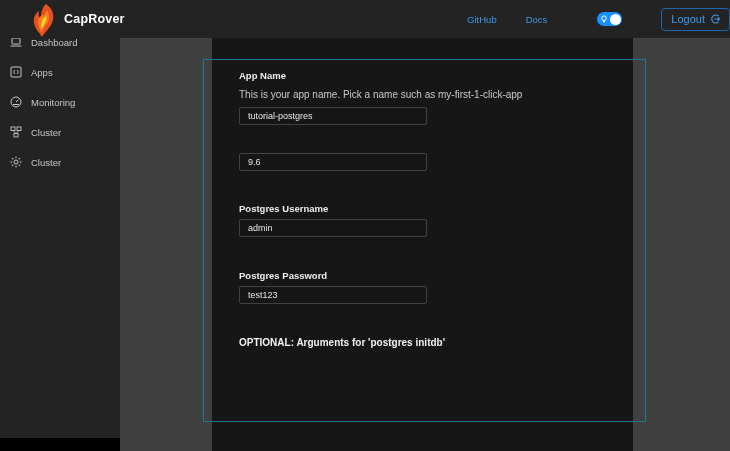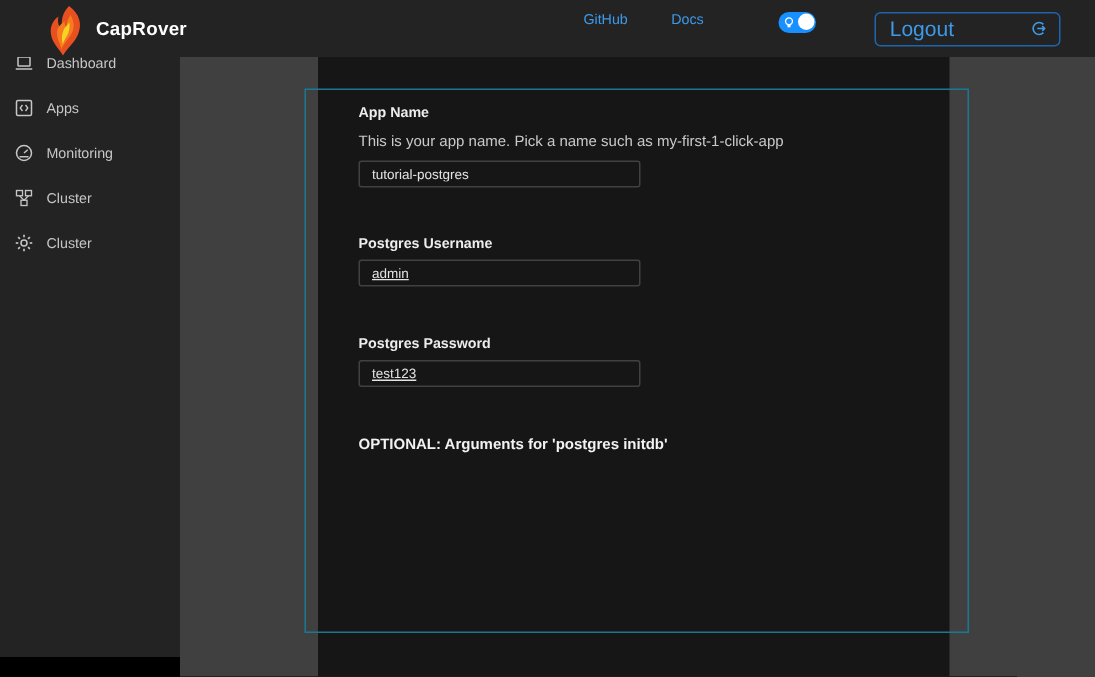--- a/index.html
+++ b/index.html
@@ -5,51 +5,51 @@
   * { margin:0; padding:0; box-sizing:border-box; }
   html,body { width:730px; height:451px; overflow:hidden; background:#000;
     font-family:"Liberation Sans", sans-serif; }
 
   
   .header { position:absolute; left:0; top:0; width:730px; height:38px;
     background:#232323; display:flex; align-items:center; z-index:30; }
   .brand { display:flex; align-items:center; margin-left:33px; }
   .logo { width:24px; height:33px; margin-top:3px; }
   .brand-title { color:#ffffff; font-size:12.5px; font-weight:600; margin-left:7px; letter-spacing:.2px; }
-  .header-right { margin-left:auto; display:flex; padding-right:23px; }
+  .header-right { margin-left:auto; display:flex; align-items:center; }
   .hlink { color:#3d9ae8; font-size:9.5px; text-decoration:none; cursor:pointer; }
   .hlink + .hlink { margin-left:29px; }
   .switch { margin-left:50px; width:25px; height:14px; border-radius:7px; background:#1890ff;
     position:relative; cursor:pointer; }
   .switch .knob { position:absolute; right:1.5px; top:1.5px; width:11px; height:11px;
     border-radius:50%; background:#fff; }
   .switch .bulb { position:absolute; left:3px; top:3px; width:8px; height:8px; }
   .logout-btn { margin-left:39px; height:23px; padding:0 9px; display:flex; align-items:center;
     background:transparent; border:1px solid #1d66ad; border-radius:4px; color:#3d9ae8;
-    font-size:14px; cursor:pointer; font-family:inherit;gap:46px; }
+    font-size:11px; cursor:pointer; font-family:inherit; }
   .logout-btn svg { margin-left:5px; }
 
   
   .sidebar { position:absolute; left:0; top:25px; width:120px; height:413px; background:#232323; }
   .side-item { height:30px; display:flex; align-items:center; padding-left:10px;
     color:#c6c6c6; font-size:9.5px; cursor:pointer; }
   .side-item:first-child { margin-top:2px; }
   .side-item .sicon { width:12px; height:12px; margin-right:9px; flex:0 0 auto; display:block; }
 
   
   .main { position:absolute; left:120px; top:38px; width:610px; height:413px; background:#404040; }
   .card { position:absolute; left:92px; top:0; width:421px; height:413px; background:#161616; }
   .card-inner { padding:32px 0 0 27px; }
 
   .fgroup .flabel { font-size:9.5px; line-height:11px; font-weight:600; color:#ededed; }
   .fgroup .fdesc { font-size:10px; line-height:11px; color:#c9c9c9; margin-top:8px; }
   .fgroup .finput { display:block; margin-top:7px; width:188px; height:18px; background:#161616;
     border:1px solid #414141; border-radius:2px; color:#e3e3e3; font-size:9px; padding:0 8px;
     font-family:inherit; outline:none; }
-  .fgroup.nodesc .finput { margin-top:5px;text-decoration:underline; }
+  .fgroup.nodesc .finput { margin-top:5px; }
   .g1 { margin-bottom:28px; }
   .g2 { margin-bottom:32px; }
   .g3 { margin-bottom:33px; }
   .g4 { margin-bottom:33px; }
   .g5 { margin-bottom:29px; }
   .section-label { font-size:10px; font-weight:700; color:#f2f2f2; }
 
   
   .highlight-box { position:absolute; left:203px; top:59px; width:443px; height:363px;
     border:1.5px solid #1b7895; z-index:20; pointer-events:none; }
@@ -140,20 +140,21 @@
   <div class="card">
     <div class="card-inner">
 
       <div class="fgroup g1">
         <div class="flabel">App Name</div>
         <div class="fdesc">This is your app name. Pick a name such as my-first-1-click-app</div>
         <input class="finput" type="text" value="tutorial-postgres" style="">
       </div>
 
       <div class="fgroup g2">
+        <input class="finput" type="text" value="9.6" style="">
       </div>
 
       <div class="fgroup nodesc g3">
         <div class="flabel">Postgres Username</div>
         <input class="finput" type="text" value="admin" style="">
       </div>
 
       <div class="fgroup nodesc g4">
         <div class="flabel">Postgres Password</div>
         <input class="finput" type="text" value="test123" style="">

